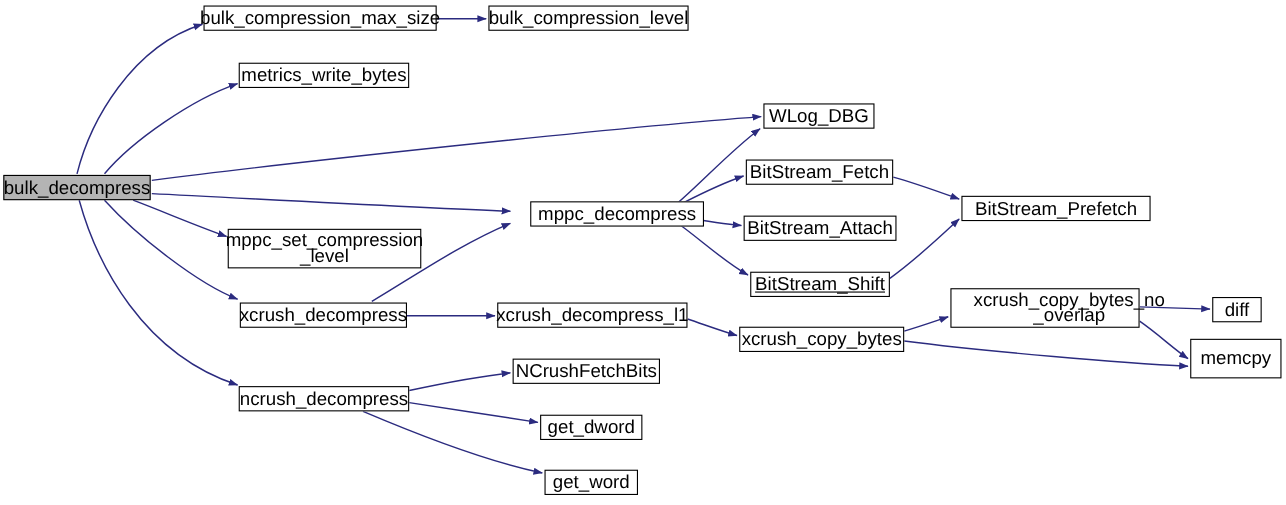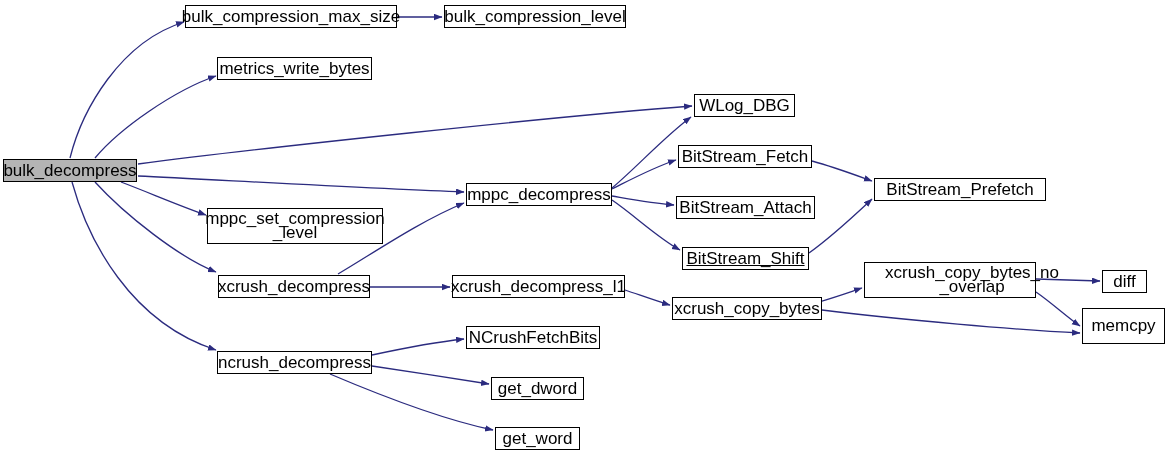--- a/index.html
+++ b/index.html
@@ -77,21 +77,21 @@
         <path d="M 372,355 C 400,349 436,342 464,339"></path>
         <path d="M 372,366 C 406,371 456,379 489,384"></path>
         <path d="M 330,374 C 370,391 440,419 493,430"></path>
       </g>
   </svg>
 <div class="node root" style="left: 3px; top: 159px; width: 134px; height: 23px;">bulk_decompress</div>
     <div class="node" style="left: 185px; top: 5px; width: 212px; height: 23px;">bulk_compression_max_size</div>
     <div class="node" style="left: 444px; top: 5px; width: 182px; height: 23px;">bulk_compression_level</div>
     <div class="node" style="left: 217px; top: 57px; width: 155px; height: 23px;">metrics_write_bytes</div>
     <div class="node" style="left: 694px; top: 94px; width: 101px; height: 23px;">WLog_DBG</div>
-    <div class="node" style="left: 466px; top: 183px; width: 146px; height: 23px;">mppc_decompress</div>
+    <div class="node" style="left: 482px; top: 183px; width: 158px; height: 23px;">mppc_decompress</div>
     <div class="node" style="left: 207px; top: 208px; width: 176px; height: 36px;">mppc_set_compression
 _level</div>
     <div class="node" style="left: 678px; top: 145px; width: 134px; height: 23px;">BitStream_Fetch</div>
     <div class="node" style="left: 676px; top: 196px; width: 139px; height: 23px;">BitStream_Attach</div>
     <div class="node" style="left: 682px; top: 247px; width: 127px; height: 23px; text-decoration: underline;">BitStream_Shift</div>
     <div class="node" style="left: 874px; top: 178px; width: 172px; height: 23px;">BitStream_Prefetch</div>
     <div class="node" style="left: 218px; top: 275px; width: 152px; height: 23px;">xcrush_decompress</div>
     <div class="node" style="left: 452px; top: 275px; width: 173px; height: 23px;">xcrush_decompress_l1</div>
     <div class="node" style="left: 672px; top: 297px; width: 150px; height: 23px;">xcrush_copy_bytes</div>
     <div class="node" style="left: 864px; top: 262px; width: 172px; height: 36px; padding-left: 44px;">xcrush_copy_bytes_no

